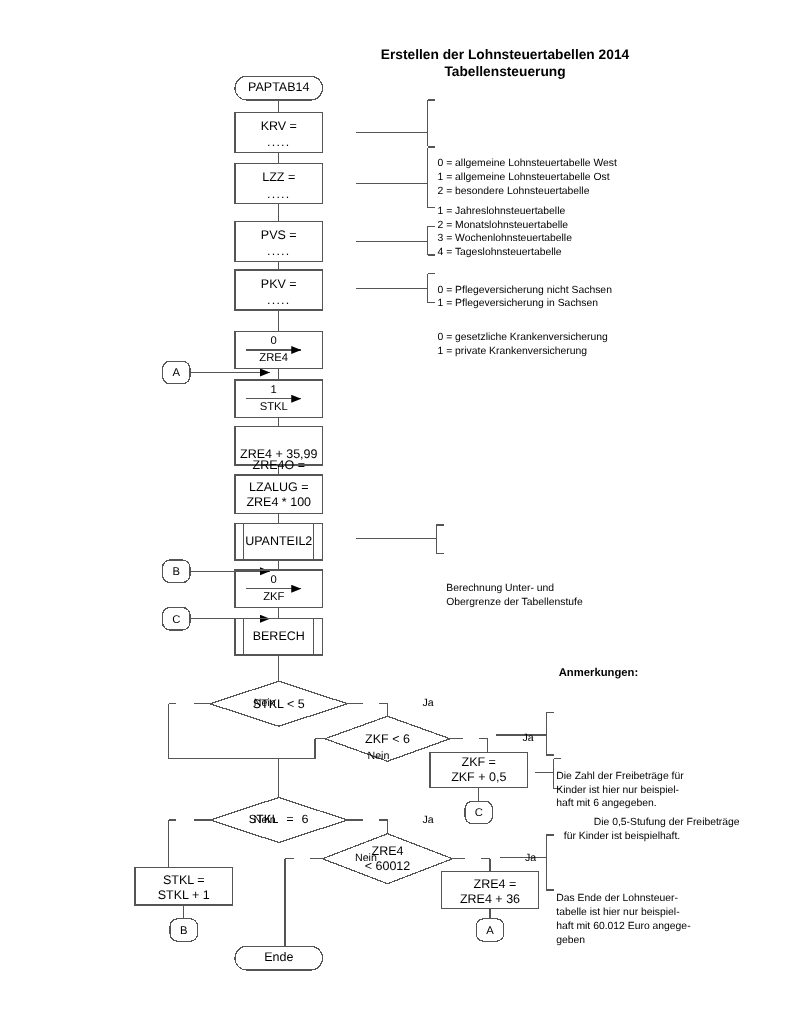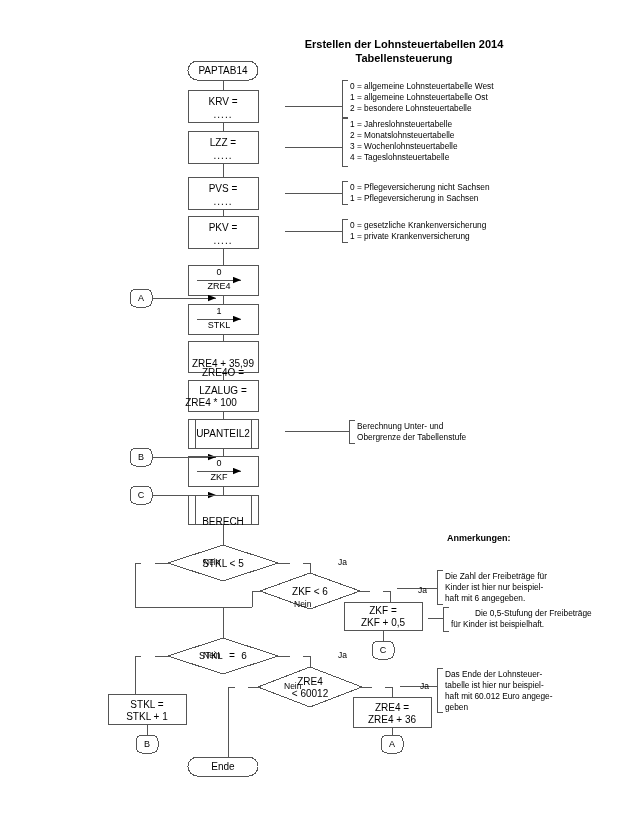--- a/index.html
+++ b/index.html
@@ -14,21 +14,21 @@
     font-family:"Liberation Sans", sans-serif;
     color:#000;
     white-space:pre;
     line-height:1.18;
   }
   .title{
     font-size:11px;font-weight:bold;text-align:center;
     width:300px;
   }
   .boxtext{font-size:10px;text-align:center;width:80px;}
-  .annot{font-size:8.3px;text-align:left;}
+  .annot{font-size:8.3px;text-align:left;margin-top:44px;}
   .annothead{font-size:9px;font-weight:bold;}
   .branch{font-size:8.5px;margin-left:48px;}
   .conn{font-size:9px;text-align:center;width:26px;}
   .term{font-size:10px;text-align:center;width:70px;}
   .dots{font-size:10px;letter-spacing:1px;}
 </style>
 </head>
 <body>
 
 <svg id="flow" viewBox="0 0 630 815">
@@ -217,32 +217,32 @@
 
 <div class="lbl conn" style="left:128px;top:293px;">A</div>
 
 <div class="lbl boxtext" style="left:179px;top:306px;font-size:9px;">1</div>
 <div class="lbl boxtext" style="left:179px;top:320px;font-size:9px;">STKL</div>
 
 <div class="lbl boxtext" style="left:183px;top:346px;margin-top:21px;">ZRE4O =</div>
 <div class="lbl boxtext" style="left:183px;top:358px;">ZRE4 + 35,99</div>
 
 <div class="lbl boxtext" style="left:183px;top:385px;">LZALUG =</div>
-<div class="lbl boxtext" style="left:171px;top:397px;">ZRE4 * 100</div>
+<div class="lbl boxtext" style="left:183px;top:397px;">ZRE4 * 100</div>
 
 <div class="lbl boxtext" style="left:183px;top:428px;">UPANTEIL2</div>
 
 <div class="lbl conn" style="left:128px;top:452px;">B</div>
 
 <div class="lbl boxtext" style="left:179px;top:458px;font-size:9px;">0</div>
 <div class="lbl boxtext" style="left:179px;top:472px;font-size:9px;">ZKF</div>
 
 <div class="lbl conn" style="left:128px;top:490px;">C</div>
 
-<div class="lbl boxtext" style="left:183px;top:504px;margin-top:12px;">BERECH</div>
+<div class="lbl boxtext" style="left:183px;top:504px;">BERECH</div>
 
 <div class="lbl boxtext" style="left:183px;top:558px;">STKL &lt; 5</div>
 <div class="lbl branch" style="left:155px;top:557px;">Nein</div>
 <div class="lbl branch" style="left:290px;top:557px;">Ja</div>
 
 <div class="lbl boxtext" style="left:270px;top:586px;">ZKF &lt; 6</div>
 <div class="lbl branch" style="left:246px;top:599px;">Nein</div>
 <div class="lbl branch" style="left:370px;top:585px;">Ja</div>
 
 <div class="lbl boxtext" style="left:343px;top:605px;">ZKF =</div>
@@ -257,21 +257,21 @@
 <div class="lbl boxtext" style="left:270px;top:676px;">ZRE4</div>
 <div class="lbl boxtext" style="left:270px;top:688px;">&lt; 60012</div>
 <div class="lbl branch" style="left:236px;top:681px;">Nein</div>
 <div class="lbl branch" style="left:372px;top:681px;">Ja</div>
 
 <div class="lbl boxtext" style="left:107px;top:699px;">STKL =</div>
 <div class="lbl boxtext" style="left:107px;top:711px;">STKL + 1</div>
 
 <div class="lbl conn" style="left:134px;top:739px;">B</div>
 
-<div class="lbl boxtext" style="left:352px;top:702px;">ZRE4 =</div>
+<div class="lbl boxtext" style="left:333px;top:702px;text-align:right;">ZRE4 =</div>
 <div class="lbl boxtext" style="left:352px;top:714px;">ZRE4 + 36</div>
 
 <div class="lbl conn" style="left:379px;top:739px;">A</div>
 
 <div class="lbl term" style="left:188px;top:761px;">Ende</div>
 
 <div class="lbl annot" style="left:350px;top:82px;">0 = allgemeine Lohnsteuertabelle West</div>
 <div class="lbl annot" style="left:350px;top:93px;">1 = allgemeine Lohnsteuertabelle Ost</div>
 <div class="lbl annot" style="left:350px;top:104px;">2 = besondere Lohnsteuertabelle</div>
 

